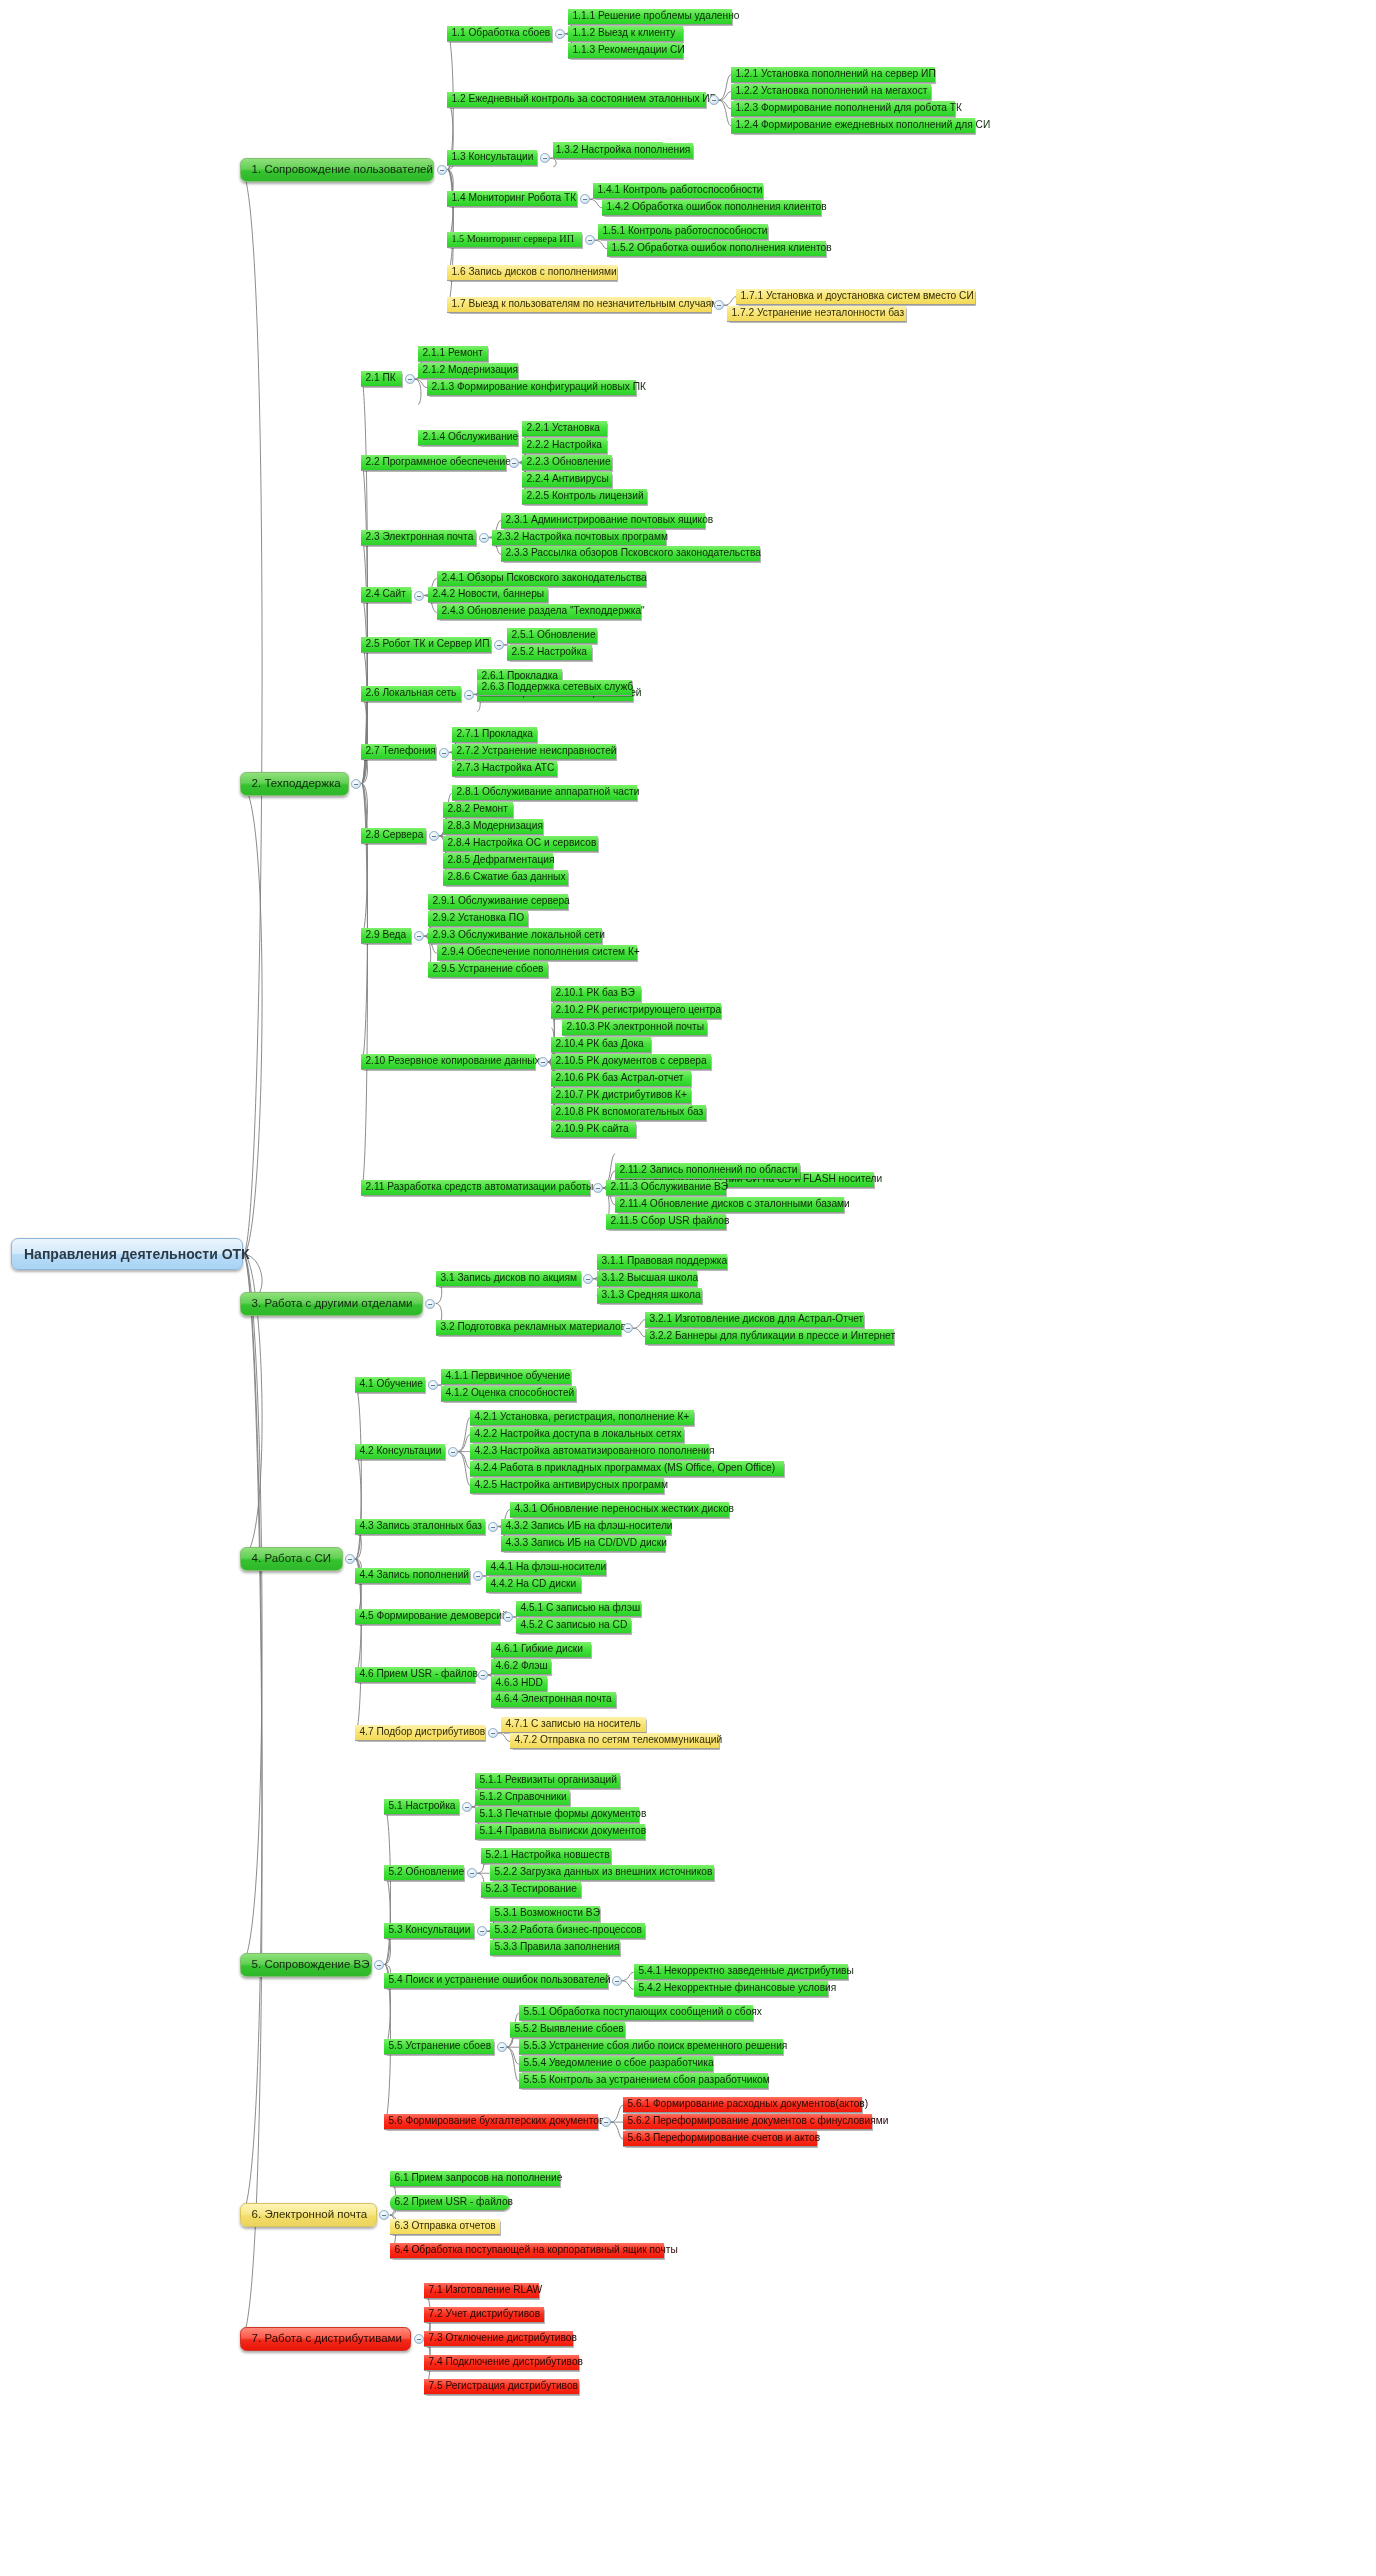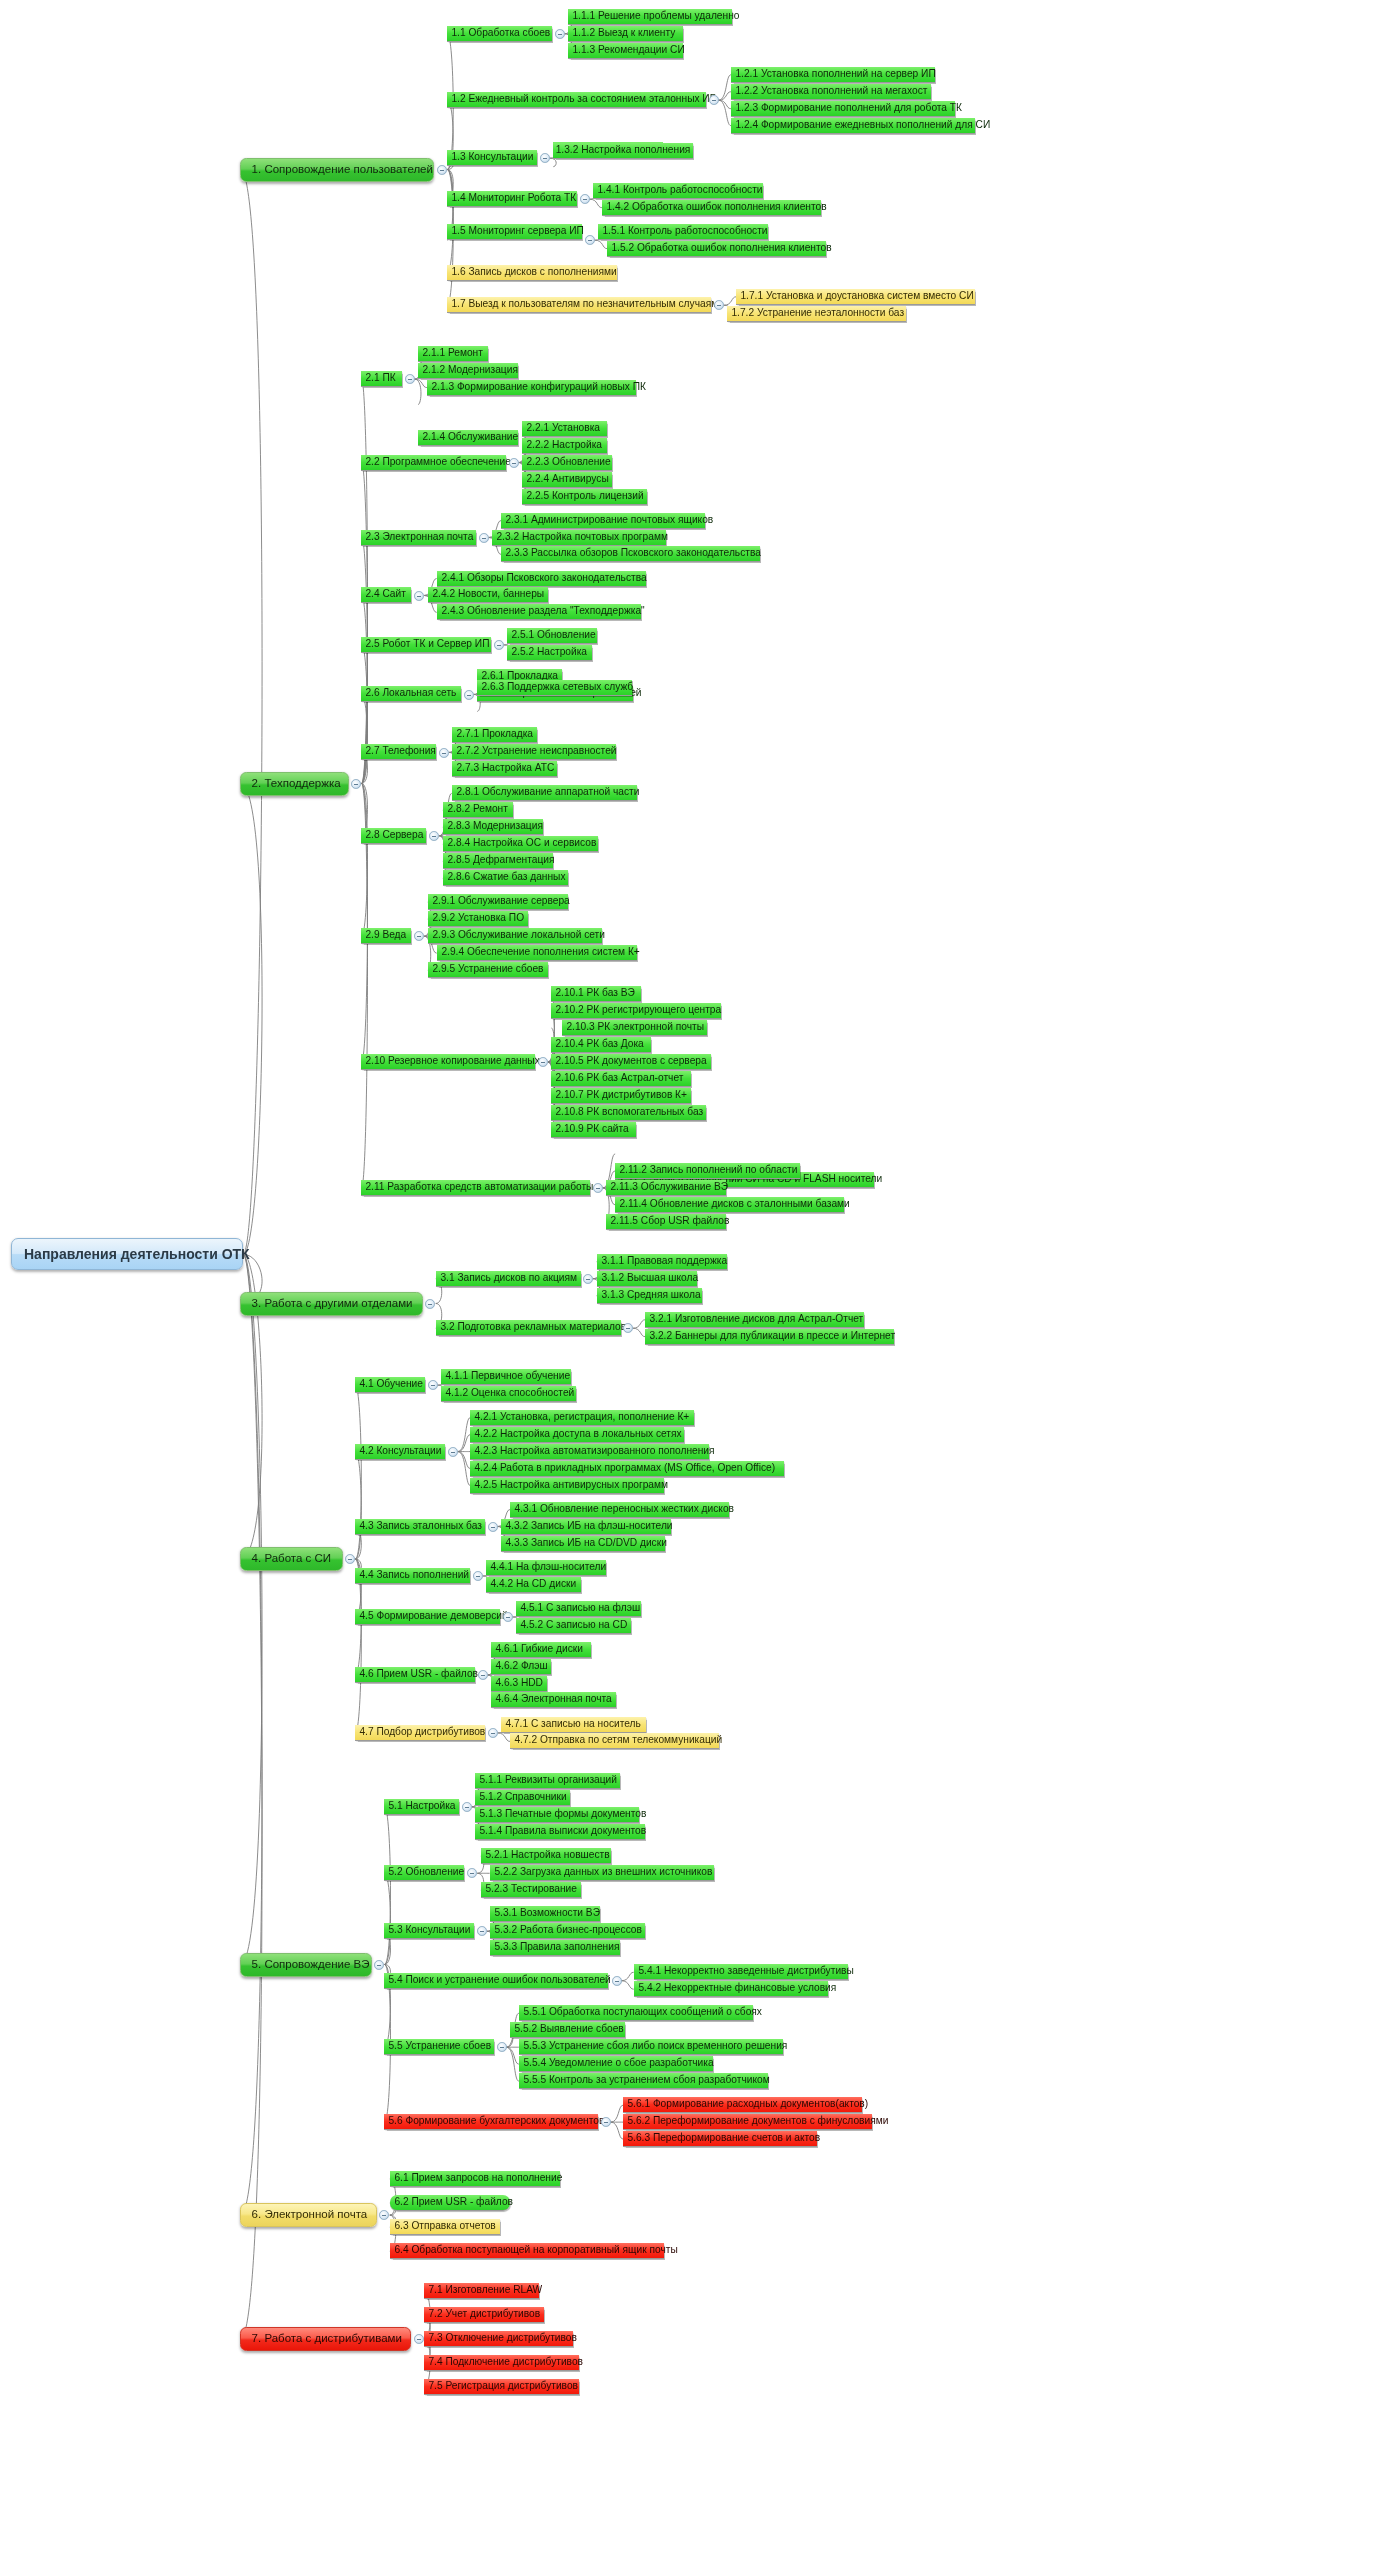--- a/index.html
+++ b/index.html
@@ -323,21 +323,21 @@
       <div class="node leaf green" style="left: 447px; top: 191px; width: 130px; height: 16px;">
         <span>1.4 Мониторинг Робота ТК</span>
       </div>
       <div class="toggle" style="left: 580px; top: 194px;"></div>
       <div class="node leaf green" style="left: 593px; top: 183px; width: 170px; height: 16px;">
         <span>1.4.1 Контроль работоспособности</span>
       </div>
       <div class="node leaf green" style="left: 602px; top: 200px; width: 219px; height: 16px;">
         <span>1.4.2 Обработка ошибок пополнения клиентов</span>
       </div>
-      <div class="node leaf green" style="left: 447px; top: 224px; width: 135px; height: 16px;">
+      <div class="node leaf green" style="left: 447px; top: 232px; width: 135px; height: 16px; font-family: Liberation Serif, serif;">
         <span>1.5 Мониторинг сервера ИП</span>
       </div>
       <div class="toggle" style="left: 585px; top: 235px;"></div>
       <div class="node leaf green" style="left: 598px; top: 224px; width: 170px; height: 16px;">
         <span>1.5.1 Контроль работоспособности</span>
       </div>
       <div class="node leaf green" style="left: 607px; top: 241px; width: 219px; height: 16px;">
         <span>1.5.2 Обработка ошибок пополнения клиентов</span>
       </div>
       <div class="node leaf yellow" style="left: 447px; top: 265px; width: 170px; height: 16px;">

